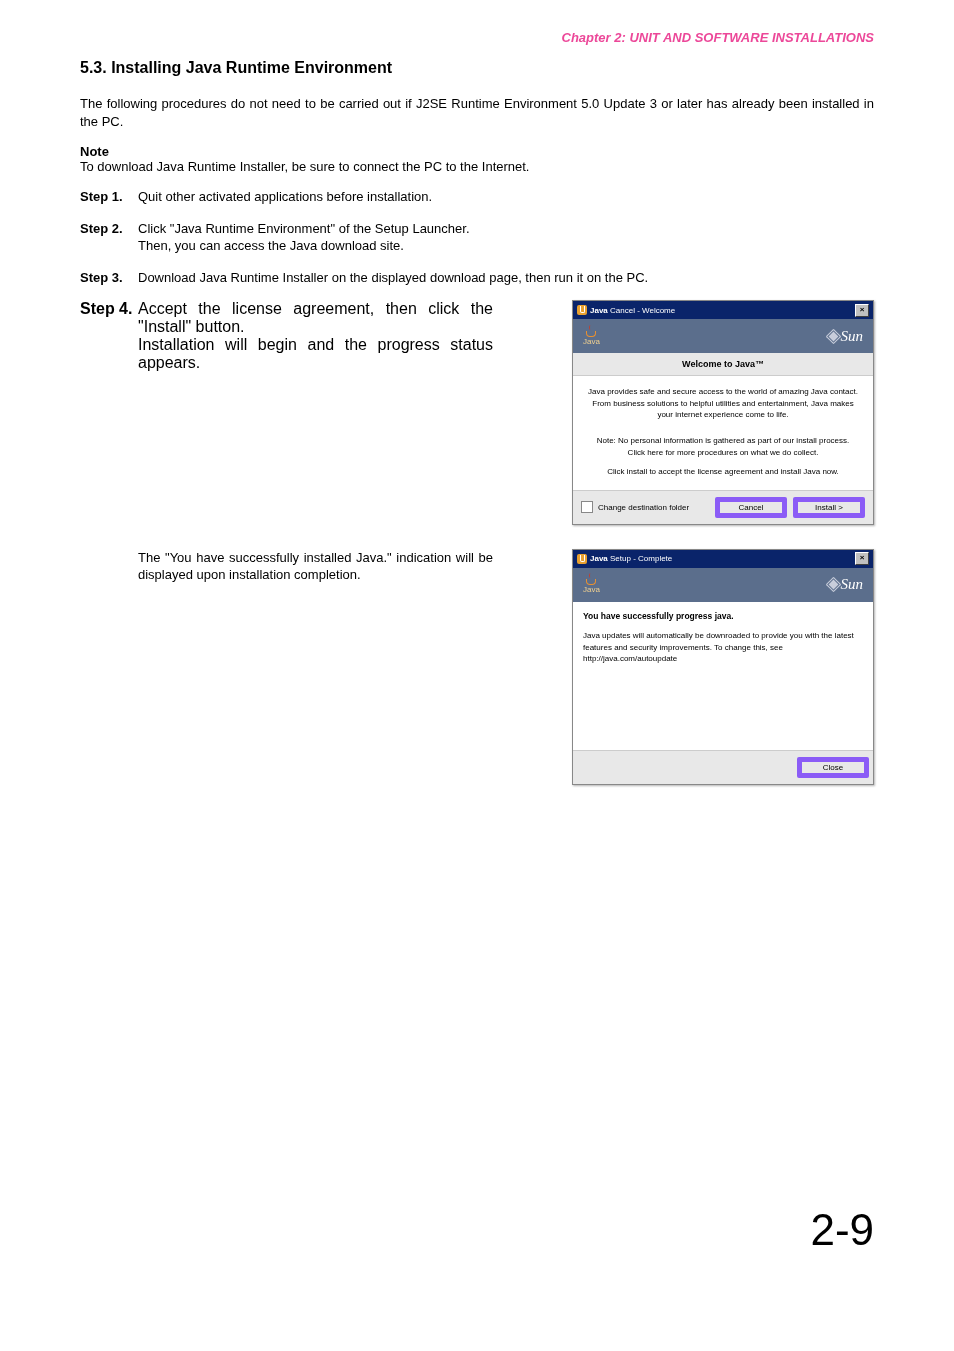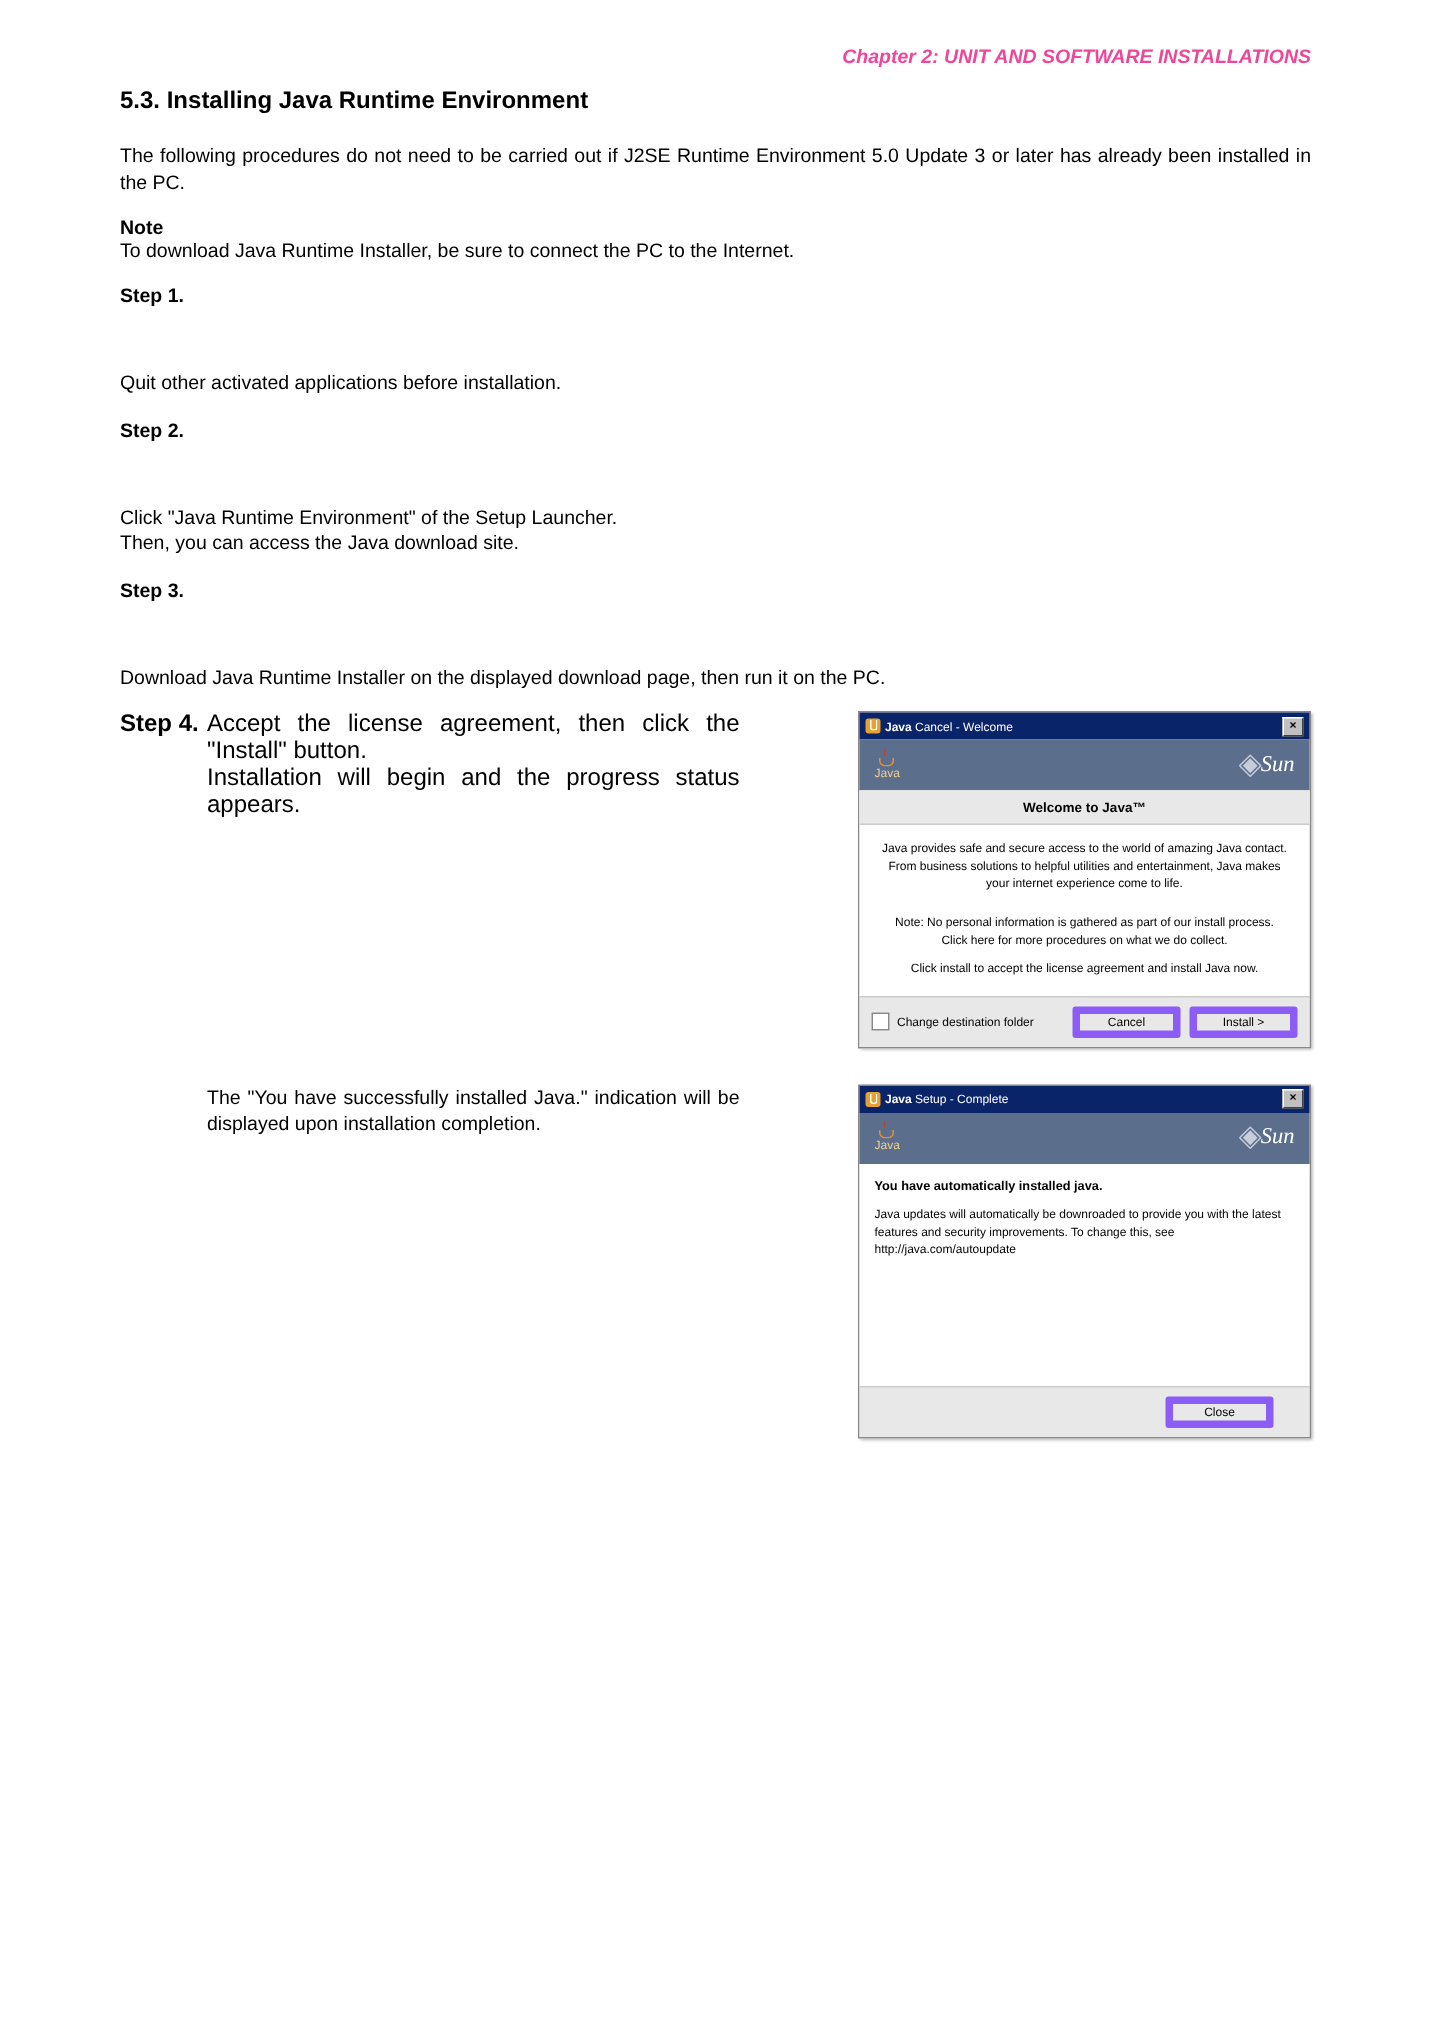--- a/index.html
+++ b/index.html
@@ -38,21 +38,20 @@
   }
   .note-text {
     font-size: 13px;
     margin-bottom: 14px;
   }
   .step-row {
     display: flex;
     font-size: 13px;
     margin-bottom: 14px;
     line-height: 1.35;
-    flex-direction: column;
   }
   .step-label {
     flex: 0 0 58px;
     font-weight: bold;
   }
   .step-content {
     flex: 1;
     text-align: justify;
   }
   .step-content-narrow {
@@ -249,21 +248,21 @@
     min-height: 110px;
   }
   .dlg-body2 .success {
     font-weight: bold;
     margin-bottom: 8px;
     font-size: 8.5px;
   }
   .dlg-footer2 {
     background: #e8e8e8;
     border-top: 1px solid #ccc;
-    padding: 6px 24px;
+    padding: 6px 4px;
     display: flex;
     justify-content: flex-end;
   }
   .substep-text {
     font-size: 13px;
     line-height: 1.35;
     text-align: justify;
     width: 355px;
     margin-left: 58px;
   }
@@ -375,21 +374,21 @@
           <div class="java-logo">
             <div class="java-cup"></div>
             <span>Java</span>
           </div>
           <div class="sun-logo">
             <div class="sun-diamond"></div>
             <span>Sun</span>
           </div>
         </div>
         <div class="dlg-body2">
-          <div class="success">You have automatically installed java.</div>
+          <div class="success">You have successfully progress java.</div>
           <div>Java updates will automatically be downroaded to provide you with the latest features and security improvements. To change this, see http://java.com/autoupdate</div>
         </div>
         <div class="dlg-footer2">
           <div class="winbtn">Close</div>
         </div>
       </div>
     </div>
   </div>
 
   <div class="page-number">2-9</div>

